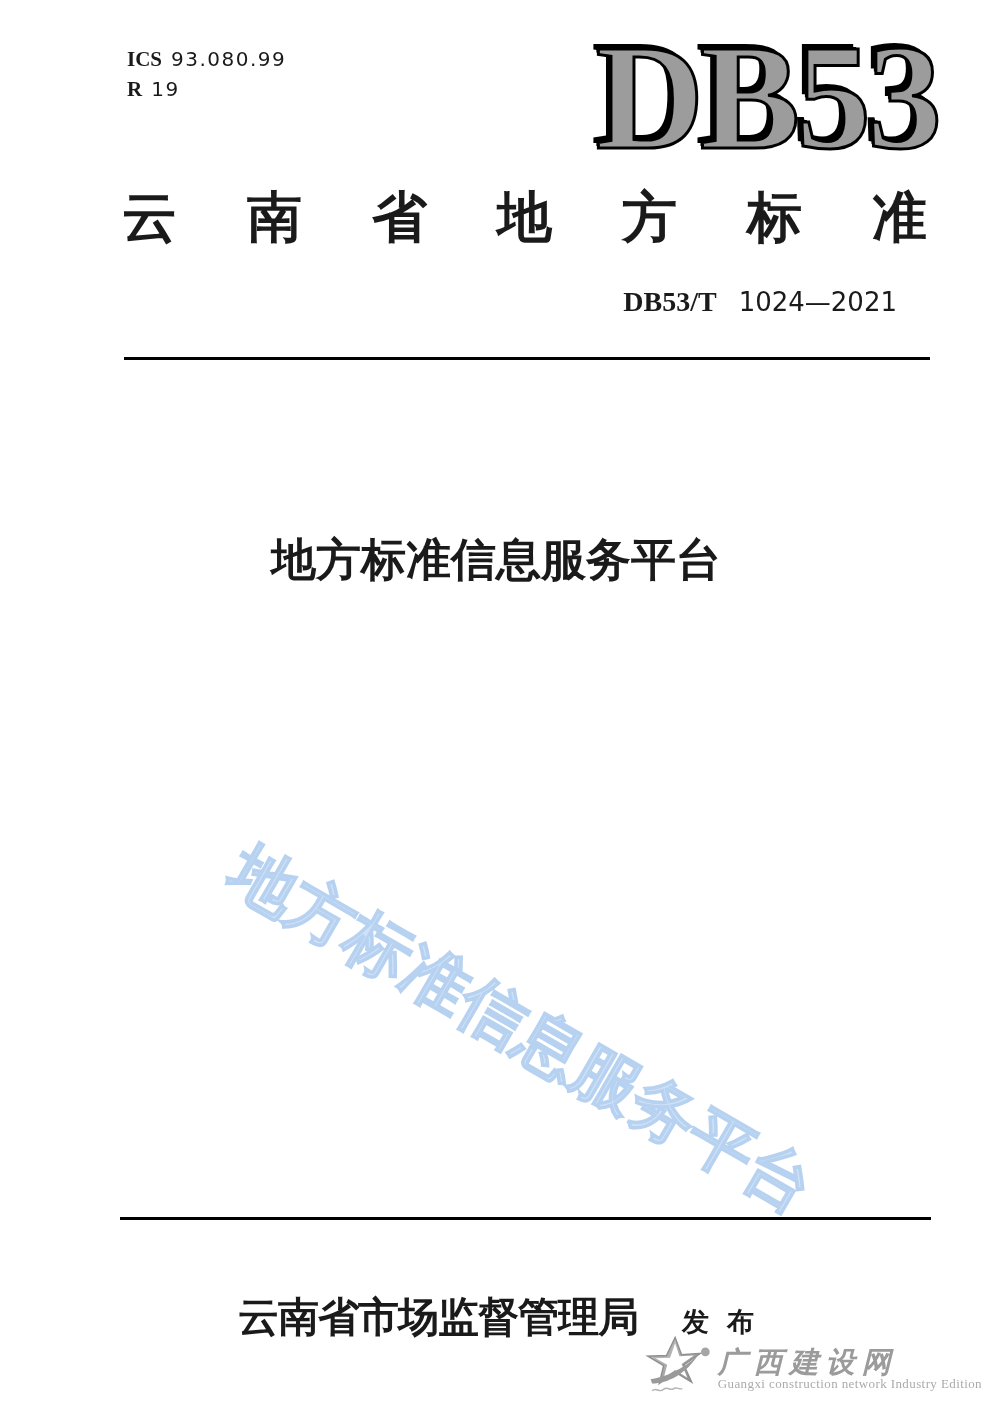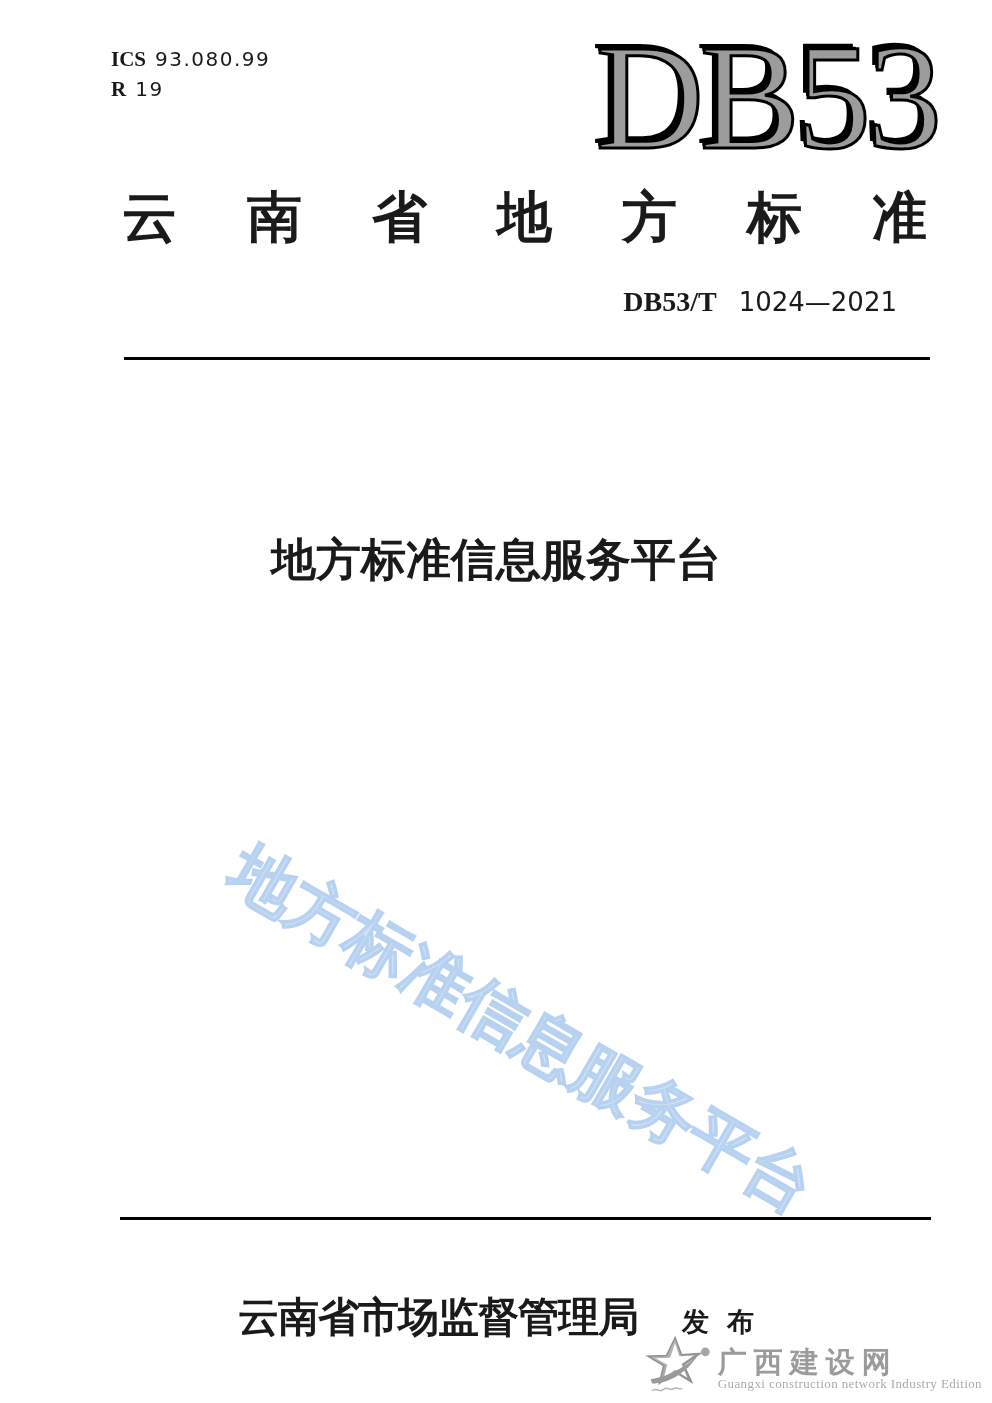--- a/index.html
+++ b/index.html
@@ -15,30 +15,30 @@
     position:relative;
     width:992px;height:1403px;
     margin:0 auto;
     background:#ffffff;
     overflow:hidden;
     font-family:"Liberation Serif","DejaVu Serif",serif;
     color:var(--ink);
   }
   
   .ics-block{
-    position:absolute;left:111px;top:44px;
+    position:absolute;left:127px;top:44px;
     font-size:21px;line-height:30px;white-space:nowrap;
   }
   .ics-block .lbl{font-weight:bold;font-family:"Liberation Serif",serif;}
   .ics-block .code{font-family:"DejaVu Sans",sans-serif;font-size:20px;letter-spacing:1.5px;margin-left:9px;}
   
   .db53{
     position:absolute;top:22px;right:54px;
     font-family:"Liberation Serif","DejaVu Serif",serif;
-    font-weight:normal;font-size:150px;line-height:1;
+    font-weight:bold;font-size:150px;line-height:1;
     color:var(--logo-gray);
     -webkit-text-stroke:3px #000;
     text-shadow:-5px -5px 0 #000,-2px -2px 0 #000;
     letter-spacing:-4px;
     white-space:nowrap;
   }
   
   .std-type{
     position:absolute;left:122px;top:188px;
     font-weight:bold;font-size:55px;line-height:60px;
@@ -101,20 +101,21 @@
     position:absolute;right:10px;top:1336px;
     display:flex;align-items:center;gap:4px;
     color:var(--footer-gray);
   }
   .footer-logo svg{display:block;}
   .logo-text{display:flex;flex-direction:column;align-items:flex-start;}
   .logo-name{
     font-family:"Liberation Serif",serif;font-weight:bold;
     font-size:29px;line-height:32px;letter-spacing:7px;
     color:var(--footer-gray);
+    font-style:italic;
   }
   .logo-subtitle{
     font-family:Liberation Serif, serif;
     font-size:13px;line-height:11px;letter-spacing:0.4px;
     color:#ababab;
   }
 </style>
 </head>
 <body>
 

